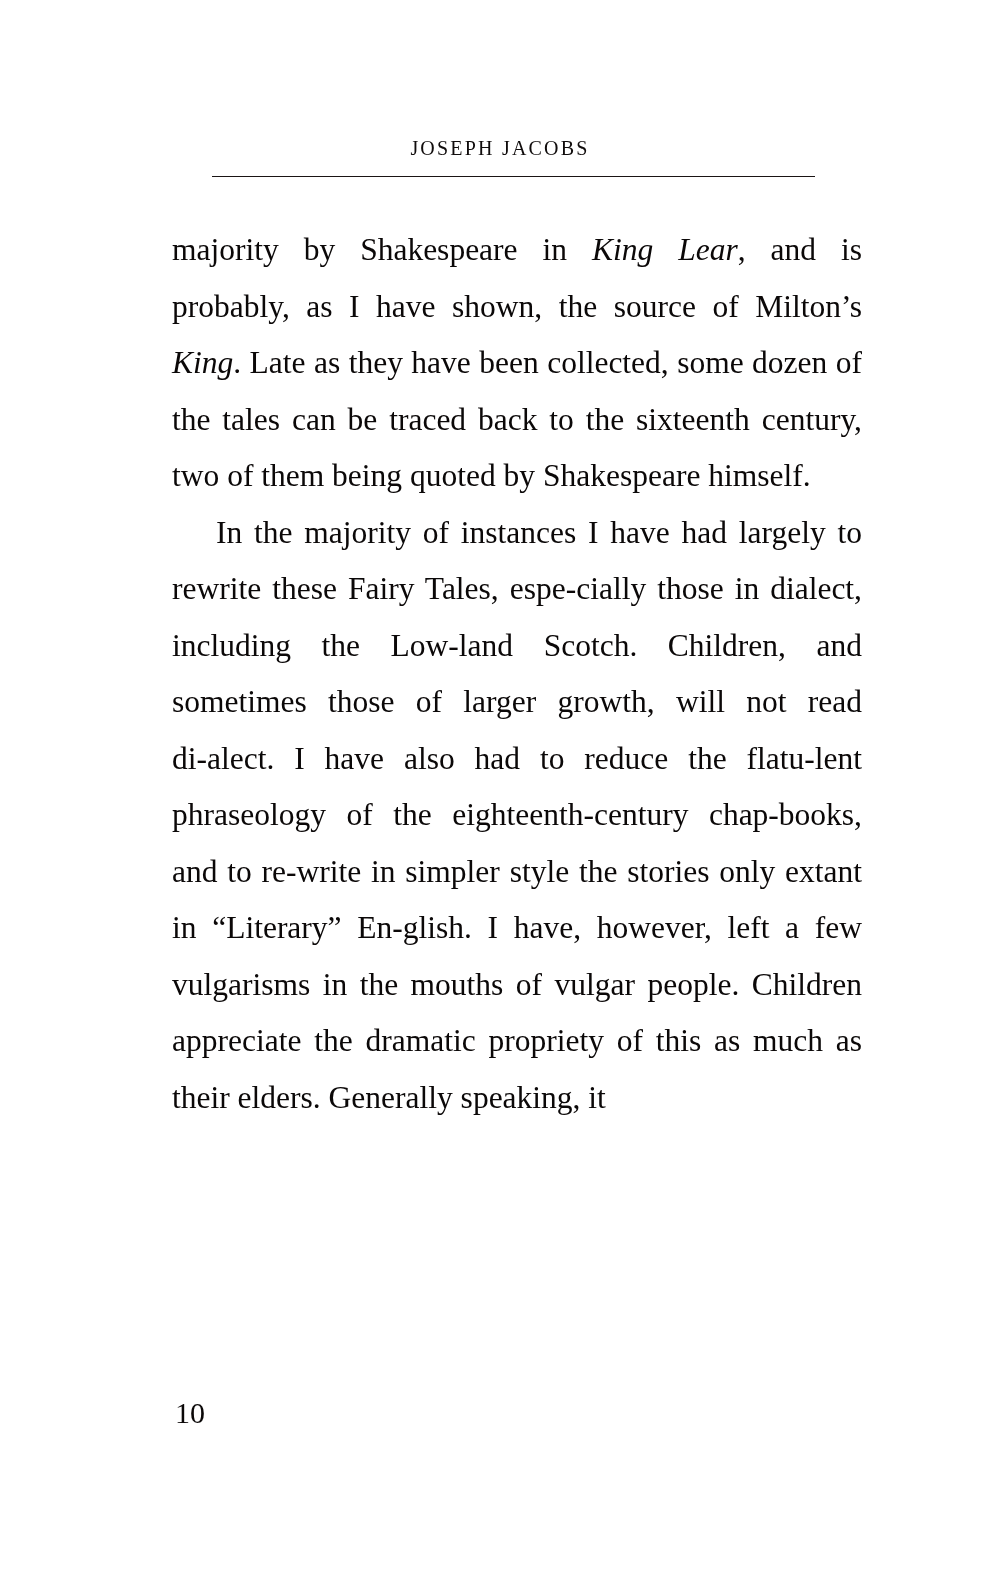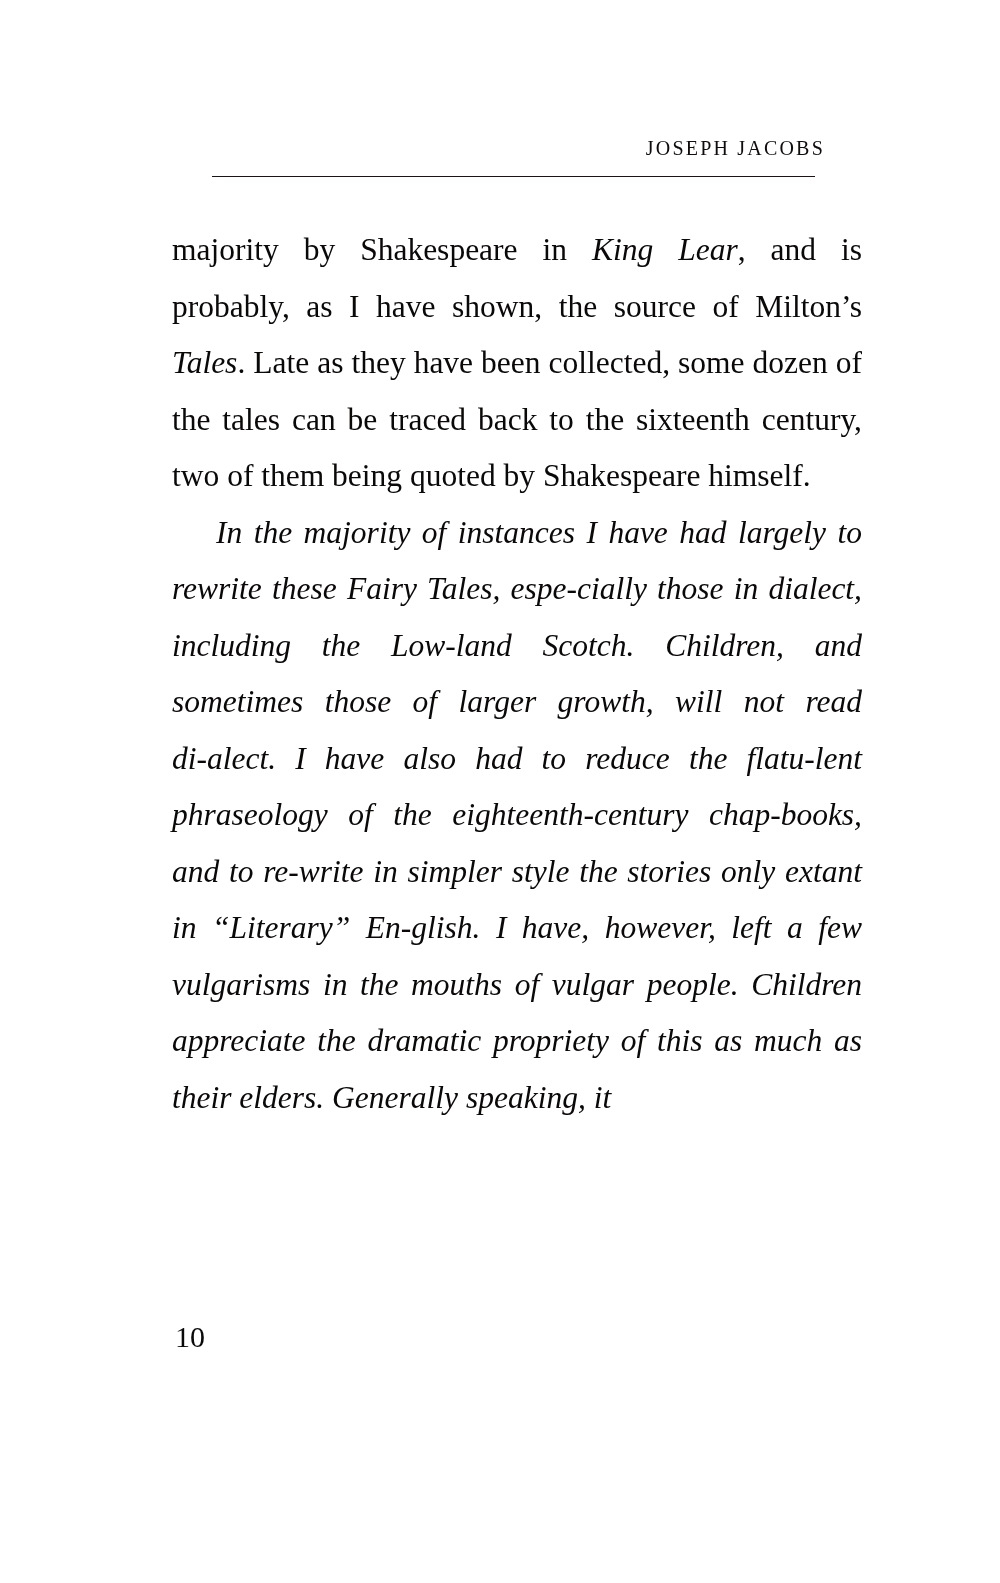--- a/index.html
+++ b/index.html
@@ -19,21 +19,21 @@
     position: absolute;
     left: 0; top: 0;
     width: 1000px;
     height: 1583px;
   }
   .running-head {
     position: absolute;
     left: 175px;
     top: 137px;
     width: 650px;
-    text-align: right;
+    text-align: center;
     font-family: "Liberation Serif", serif;
     font-size: 20px;
     letter-spacing: 2.2px;
     color: #100c0c;
   }
   .head-rule {
     position: absolute;
     left: 212px;
     top: 176px;
     width: 603px;
@@ -50,45 +50,44 @@
     color: #0b0808;
   }
   .para {
     margin: 0;
     text-align: justify;
     text-justify: inter-word;
     hyphens: manual;
   }
   .para.indent {
     text-indent: 44px;
-    font-style: italic;
   }
   i {
   }
   .folio {
     position: absolute;
     left: 175px;
-    top: 1320px;
+    top: 1396px;
     font-size: 30px;
     color: #0b0808;
   }
 </style>
 </head>
 <body>
 
 <div class="page">
 
   <div class="running-head">JOSEPH  JACOBS</div>
 
   <div class="head-rule"></div>
 
   <div class="textblock">
 
     <p class="para">
-      <span>majority by Shakespeare in </span><i>King Lear</i><span>, and is probably, as I have shown, the source of Milton’s </span><i>Tales</i><span>. Late as they have been collected, some dozen of the tales can be traced back to the sixteenth century, two of them being quoted by Shakespeare himself.</span>
+      <span>majority by Shakespeare in </span><i>King Lear</i><span>, and is probably, as I have shown, the source of Milton’s </span><i>King</i><span>. Late as they have been collected, some dozen of the tales can be traced back to the sixteenth century, two of them being quoted by Shakespeare himself.</span>
     </p>
 
     <p class="para indent">
       <span>In the majority of instances I have had largely to rewrite these Fairy Tales, espe‑cially those in dialect, including the Low‑land Scotch. Children, and sometimes those of larger growth, will not read di‑alect. I have also had to reduce the flatu‑lent phraseology of the eighteenth‑century chap‑books, and to re‑write in simpler style the stories only extant in “Literary” En‑glish. I have, however, left a few vulgarisms in the mouths of vulgar people. Children appreciate the dramatic propriety of this as much as their elders. Generally speaking, it</span>
     </p>
 
   </div>
 
   <div class="folio">10</div>
 

